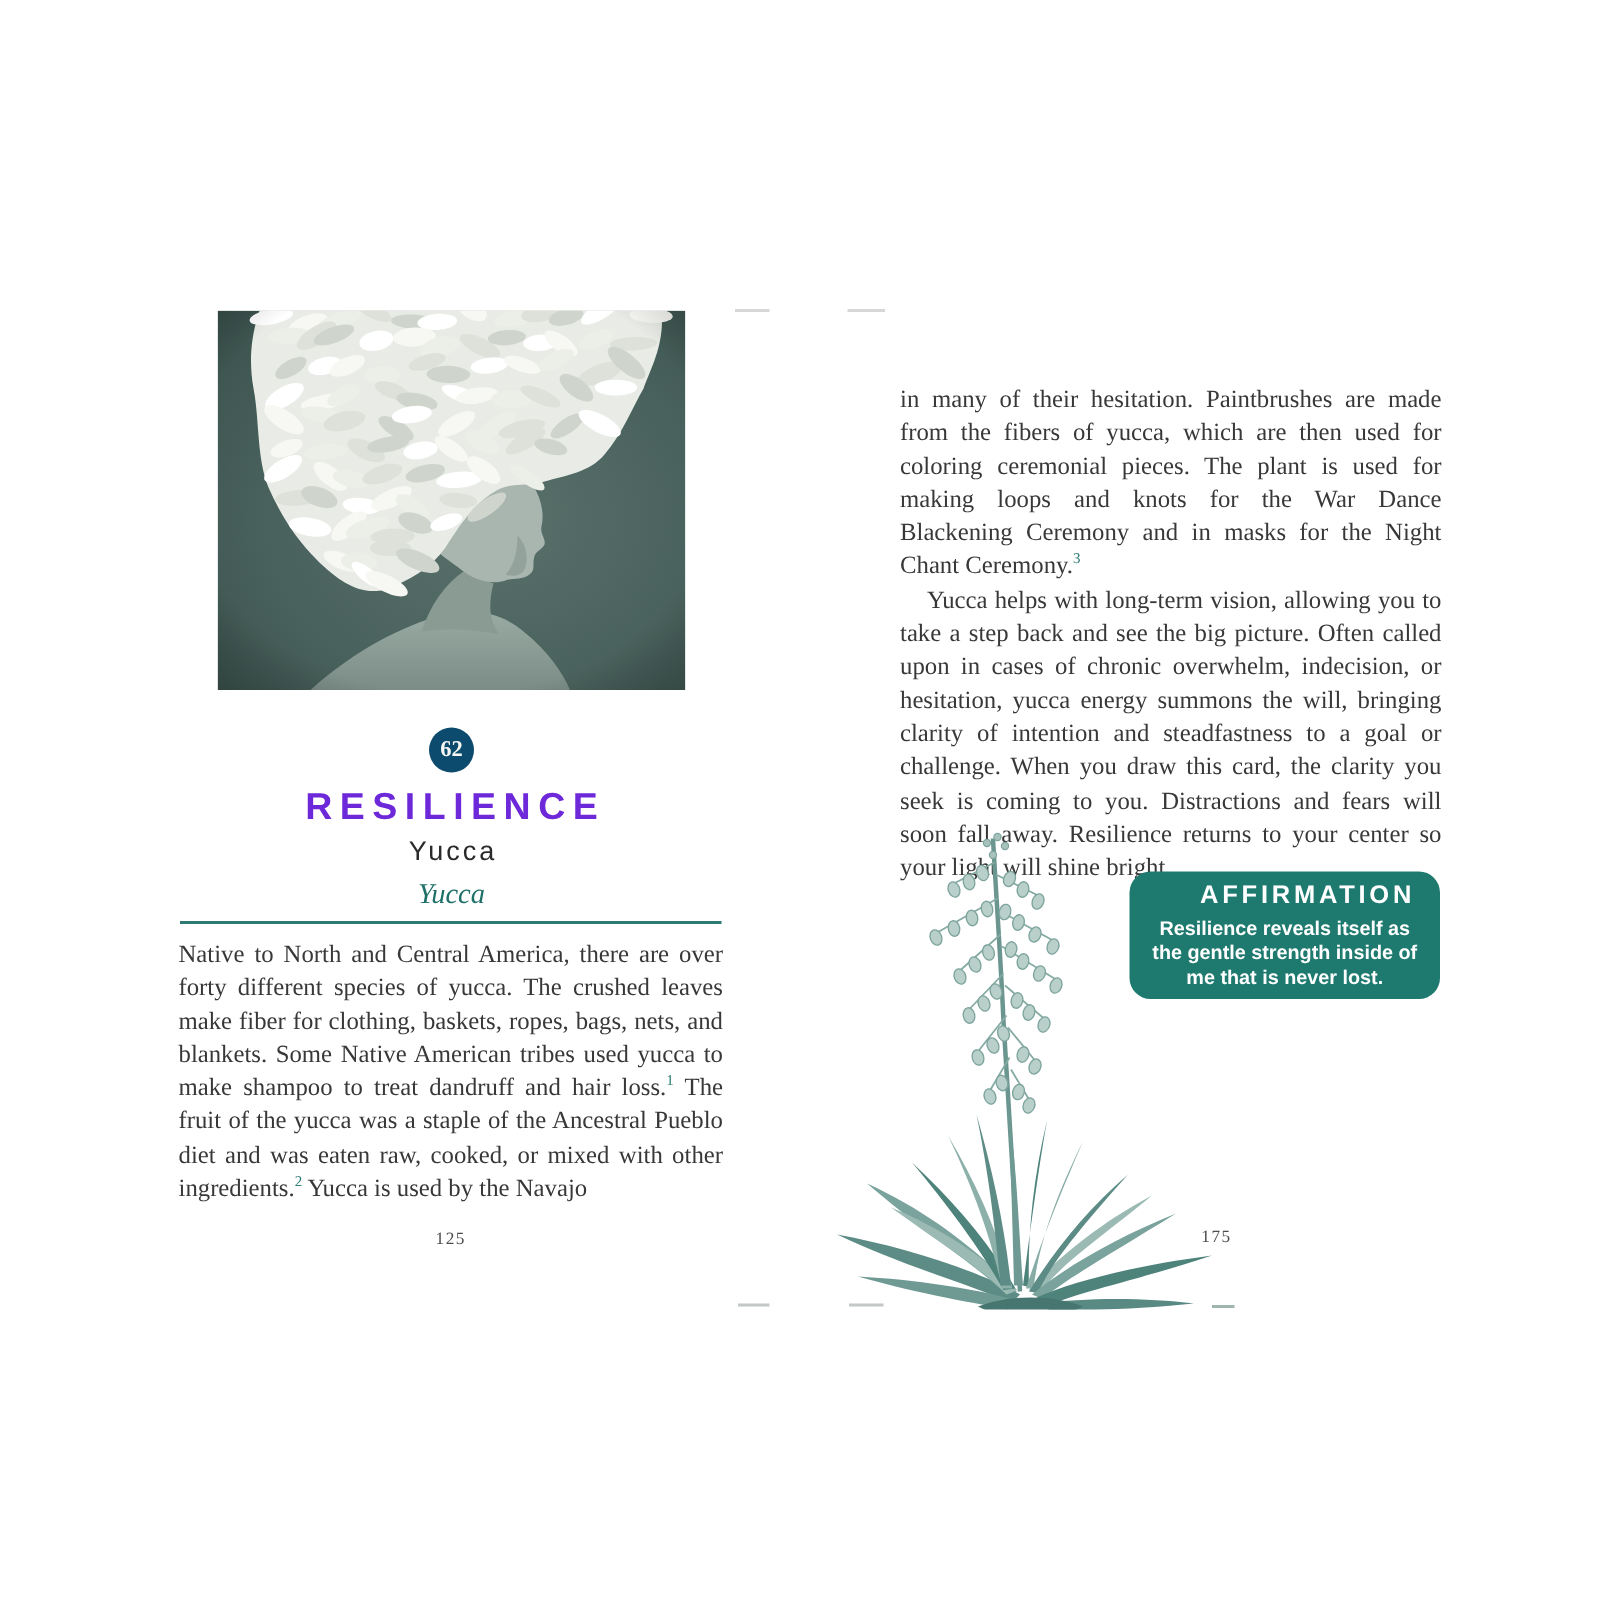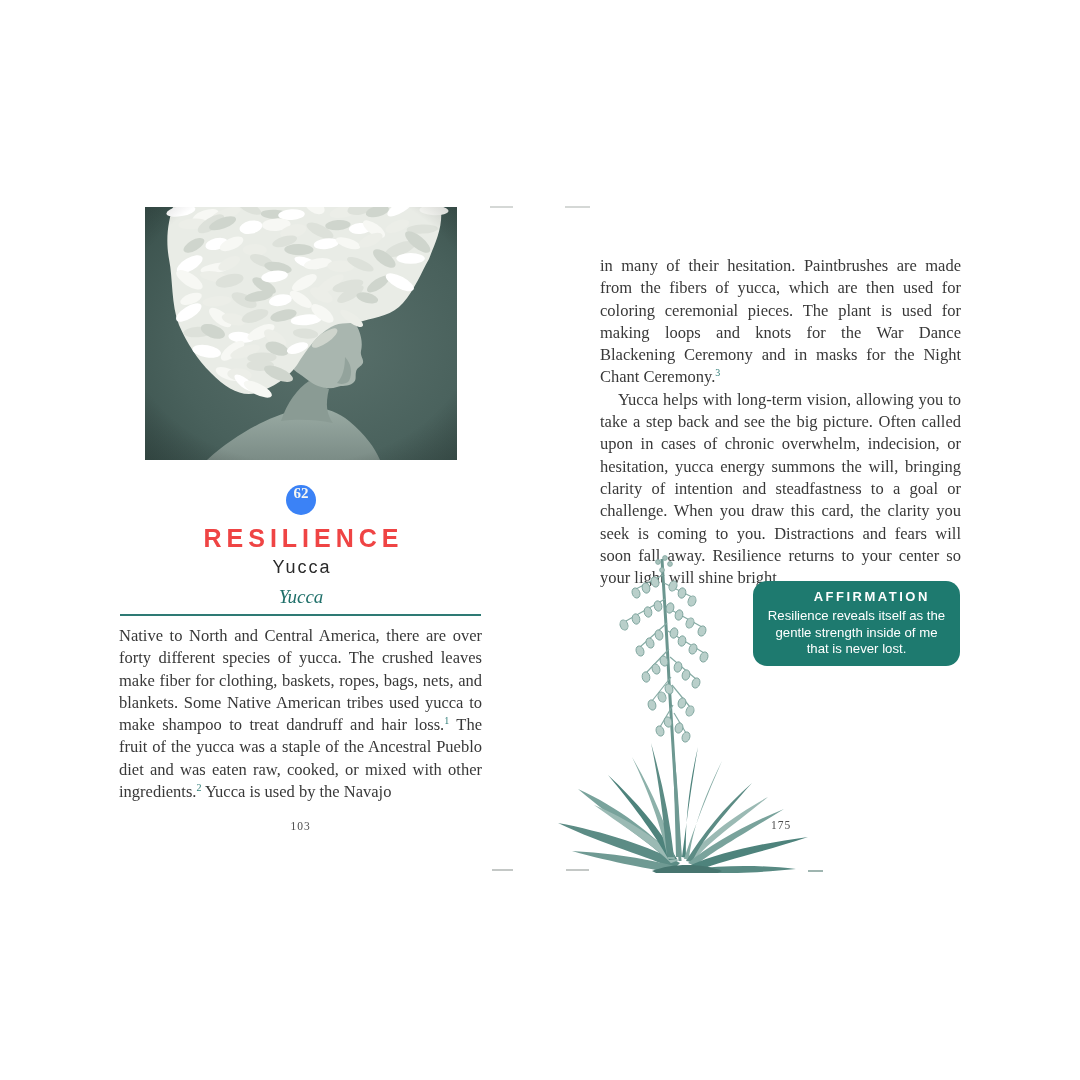--- a/index.html
+++ b/index.html
@@ -8,28 +8,28 @@
     position:relative; width:1080px; height:1080px; background:#ffffff;
     font-family:"Liberation Serif", serif; overflow:hidden;
   }
   
   .photo {
     position:absolute; left:145px; top:207px; width:312px; height:253px;
     overflow:hidden;
   }
   .badge {
     position:absolute; left:286px; top:485px; width:30px; height:30px;
-    border-radius:50%; background:#3b82f6; color:#f6f6f2;
-    display:flex; align-items:flex-start; justify-content:center;
+    border-radius:50%; background:#0c4a6e; color:#f6f6f2;
+    display:flex; align-items:center; justify-content:center;
     font-family:"Liberation Serif", serif; font-size:15px; font-weight:bold;
   }
   .title {
     position:absolute; left:120px; top:524px; width:362px; text-align:center;
     font-family:"Liberation Sans", sans-serif; font-size:25px; font-weight:600;
-    letter-spacing:5px; text-indent:5px; color:#ef4444;
+    letter-spacing:5px; text-indent:5px; color:#6d28d9;
   }
   .subtitle {
     position:absolute; left:120px; top:557px; width:362px; text-align:center;
     font-family:"Liberation Sans", sans-serif; font-size:18px; font-weight:400;
     letter-spacing:2px; text-indent:2px; color:#2a2a2a;
   }
   .botanical {
     position:absolute; left:120px; top:586px; width:362px; text-align:center;
     font-family:"Liberation Serif", serif; font-style:italic;
     font-size:19px; color:#20706a;
@@ -47,36 +47,36 @@
   .body-right .indent { text-indent:18px; }
   sup.fn {
     color:#2e7c76; font-size:10px; line-height:0; vertical-align:super;
     font-family:"Liberation Serif", serif;
   }
   .folio {
     position:absolute; font-family:"Liberation Serif", serif;
     font-size:11.5px; letter-spacing:1px; color:#4c4c4c; text-align:center;
   }
   .folio-left { left:120px; top:820px; width:361px; }
-  .folio-right { left:758px; top:819px; width:46px; z-index:5; }
+  .folio-right { left:788px; top:819px; width:46px; z-index:5; }
   
   .affirmation {
     position:absolute; left:753px; top:581px; width:207px; height:85px;
     background:#1e7a6f; border-radius:14px; color:#ffffff;
     display:flex; flex-direction:column; align-items:center; justify-content:center;
     padding:8px 10px; text-align:center; z-index:4;
     font-family:"Liberation Sans", sans-serif;
   }
   .affirmation .label {
-    font-size:13px; font-weight:bold; letter-spacing:2.5px; text-indent:2.5px;
+    font-size:17px; font-weight:bold; letter-spacing:2.5px; text-indent:2.5px;
     margin-bottom:4px;
     margin-left:28px;
   }
   .affirmation .text {
-    font-size:13.2px; font-weight:normal; line-height:16.5px;
+    font-size:13.2px; font-weight:bold; line-height:16.5px;
   }
   .illustration {
     position:absolute; left:552px; top:551px; width:264px; height:322px;
     overflow:hidden; z-index:2;
   }
   
   .edge-dash { position:absolute; height:2px; }
   .dash-t1 { left:490px; top:206px; width:23px; background:#d5d8d6; }
   .dash-t2 { left:565px; top:206px; width:25px; background:#d5d8d6; }
   .dash-b1 { left:492px; top:869px; width:21px; background:#c4c8c6; }
@@ -220,21 +220,21 @@
     <span>62</span>
   </div>
 
   <div class="title">RESILIENCE</div>
   <div class="subtitle">Yucca</div>
   <div class="botanical">Yucca</div>
   <div class="rule"></div>
 
   <p class="body-text body-left"><span>Native to North and Central America, there are over forty different species of yucca. The crushed leaves make fiber for clothing, baskets, ropes, bags, nets, and blankets. Some Native American tribes used yucca to make shampoo to treat dandruff and hair loss.</span><sup class="fn">1</sup><span> The fruit of the yucca was a staple of the Ancestral Pueblo diet and was eaten raw, cooked, or mixed with other ingredients.</span><sup class="fn">2</sup><span> Yucca is used by the Navajo</span></p>
 
-  <div class="folio folio-left">103</div>
+  <div class="folio folio-left">125</div>
 
   <div class="body-text body-right">
     <p><span>in many of their hesitation. Paintbrushes are made from the fibers of yucca, which are then used for coloring ceremonial pieces. The plant is used for making loops and knots for the War Dance Blackening Ceremony and in masks for the Night Chant Ceremony.</span><sup class="fn">3</sup></p>
     <p class="indent">Yucca helps with long-term vision, allowing you to take a step back and see the big picture. Often called upon in cases of chronic overwhelm, indecision, or hesitation, yucca energy summons the will, bringing clarity of intention and steadfastness to a goal or challenge. When you draw this card, the clarity you seek is coming to you. Distractions and fears will soon fall away. Resilience returns to your center so your light will shine bright.</p>
   </div>
 
   <div class="illustration">
     <svg width="264" height="345" viewBox="0 0 264 345">
 
       <path d="M128,310 C124,250 121,190 117,130 C115,85 112,45 110,8" stroke="#6b968f" stroke-width="3" fill="none"></path>

